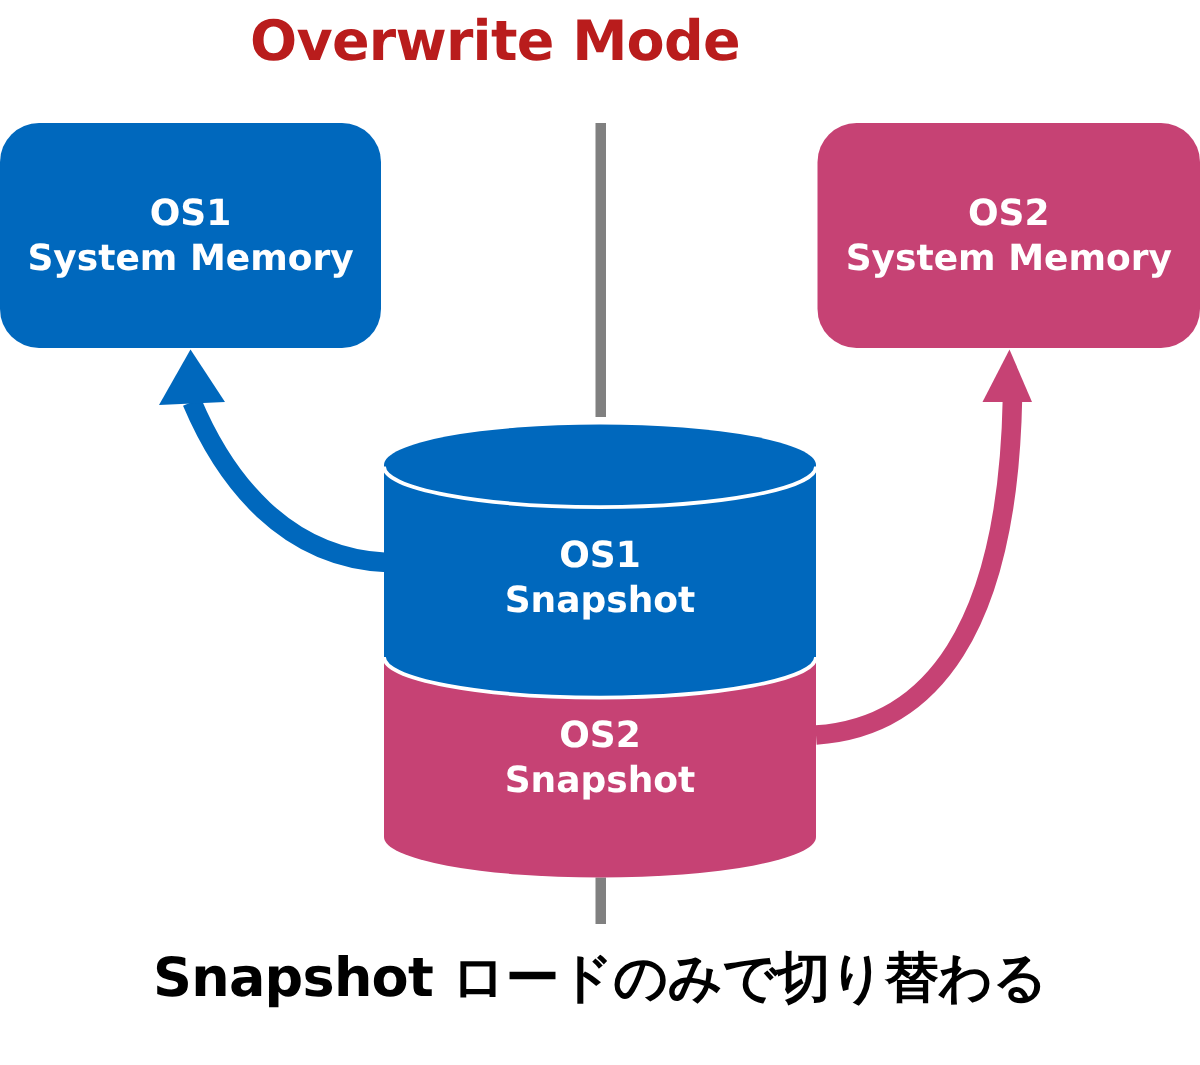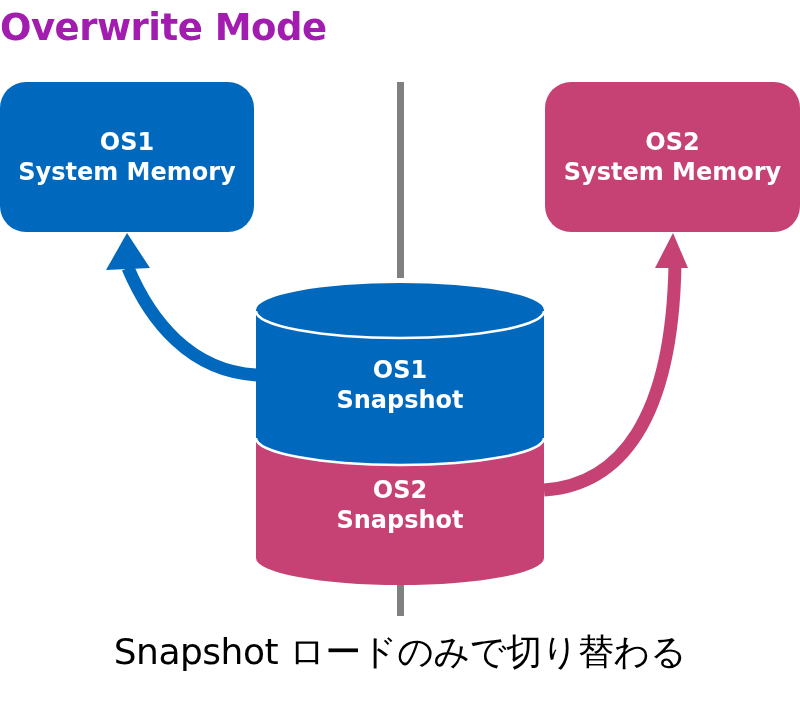--- a/index.html
+++ b/index.html
@@ -1,21 +1,21 @@
 <!DOCTYPE html>
 <html><head>
 <meta charset="utf-8">
 <style>
   html, body { margin: 0; padding: 0; background: #ffffff; }
   body { width: 800px; height: 710px; position: relative; overflow: hidden;
          font-family: "DejaVu Sans", "Liberation Sans", sans-serif; }
-  .title { position: absolute; left: 0; width: 660px; top: 6px; 
-           font-size: 37px; font-weight: bold; color: #a21caf; letter-spacing: -0.5px; }
+  .title { position: absolute; left: 0; width: 660px; top: 6px; text-align: center;
+           font-size: 37px; font-weight: bold; color: #b91c1c; letter-spacing: -0.5px; }
   .footer { position: absolute; left: 0; width: 800px; top: 628px; text-align: center;
-            font-size: 36px; font-weight: normal; color: #000; letter-spacing: -0.5px; }
+            font-size: 36px; font-weight: bold; color: #000; letter-spacing: -0.5px; }
   .membox { position: absolute; top: 82px; width: 254px; height: 150px; border-radius: 26px;
             color: #fff; font-weight: bold; font-size: 24px; line-height: 30px;
             display: flex; flex-direction: column; align-items: center; justify-content: center; }
   .membox.os1 { left: 0; background: #0068bd; }
   .membox.os2 { left: 545px; width: 255px; background: #c64274; }
   svg.diagram { position: absolute; left: 0; top: 0; }
   .cyl-label { position: absolute; left: 256px; width: 288px; text-align: center;
                color: #fff; font-weight: bold; font-size: 24px; line-height: 30px; }
 </style>
 </head>

